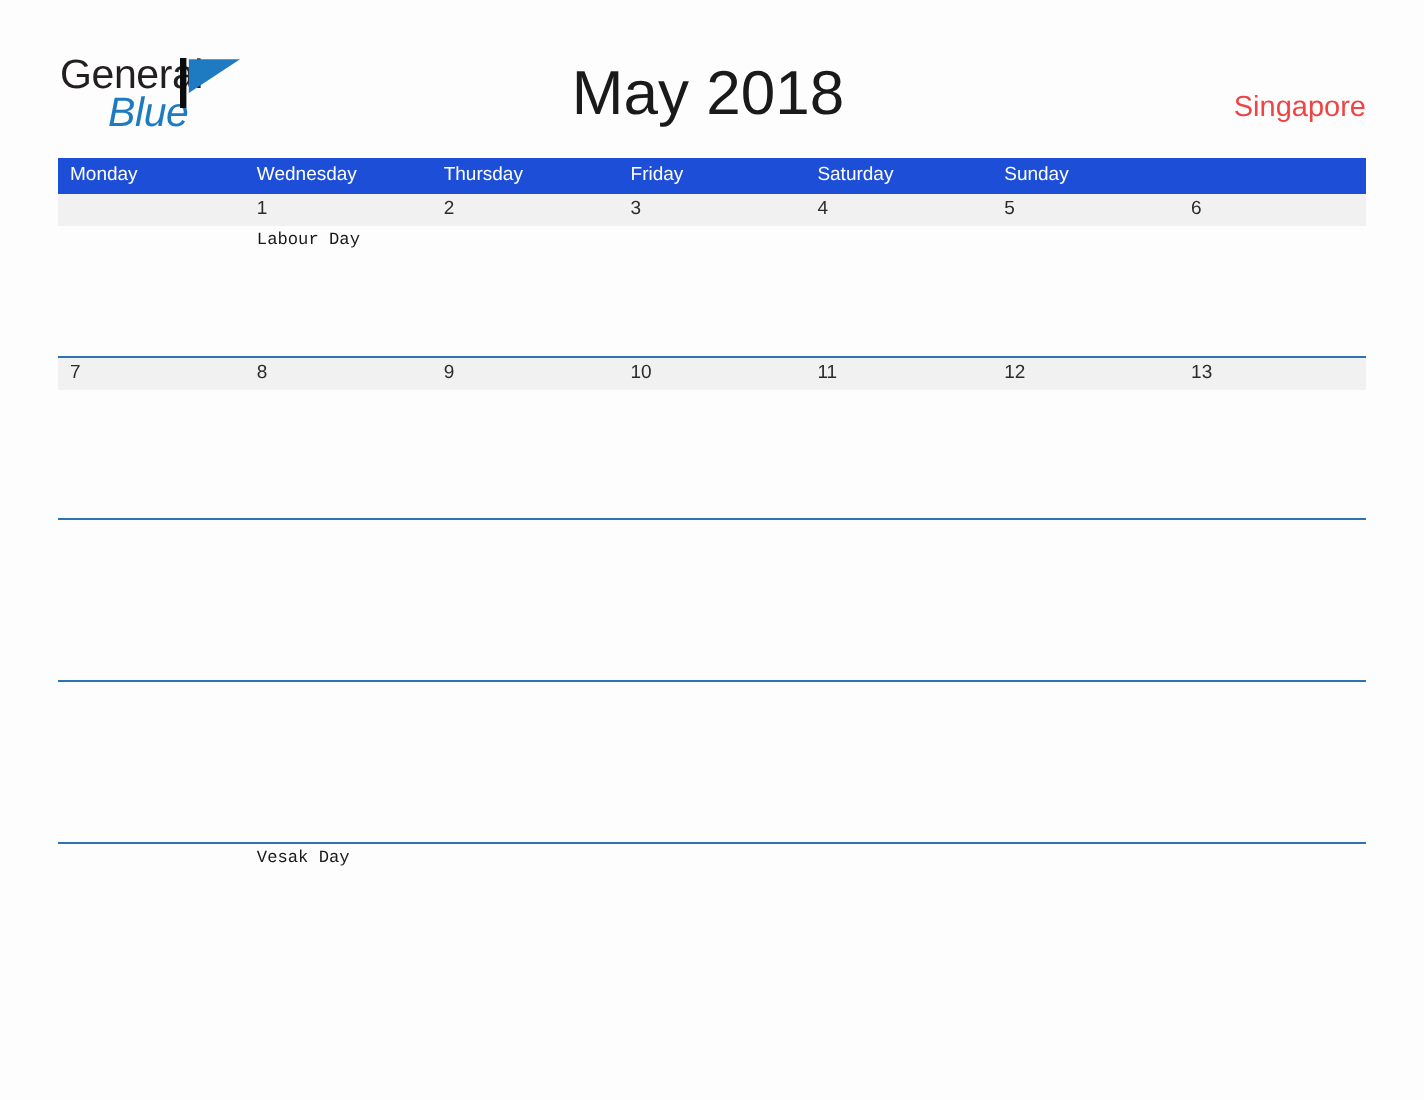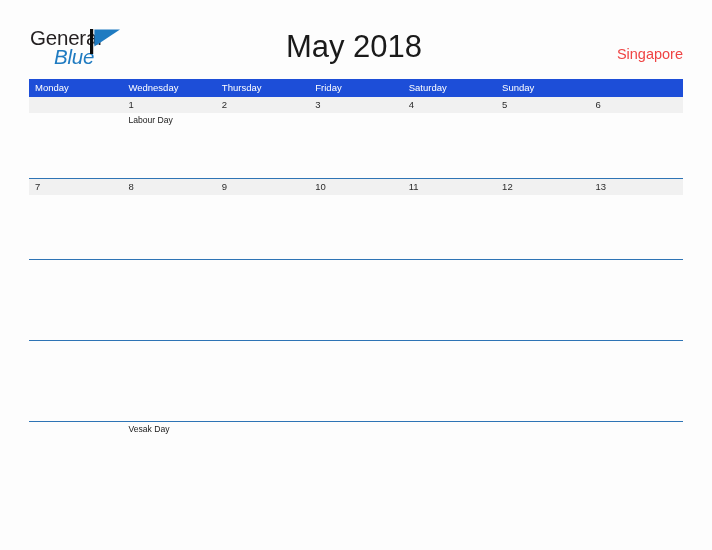--- a/index.html
+++ b/index.html
@@ -147,21 +147,21 @@
     color: #2b2b2b;
     font-family: "Liberation Sans", sans-serif;
   }
   .day-events {
     padding-top: 2px;
   }
   .event {
     font-size: 8.6px;
     line-height: 11px;
     color: #1a1a1a;
-    font-family: Liberation Sans, sans-serif;
+    font-family: Liberation Mono, monospace;
     white-space: nowrap;
   }
 </style>
 </head>
 <body>
 
 <div class="page">
 
   <div class="top-bar">
 

